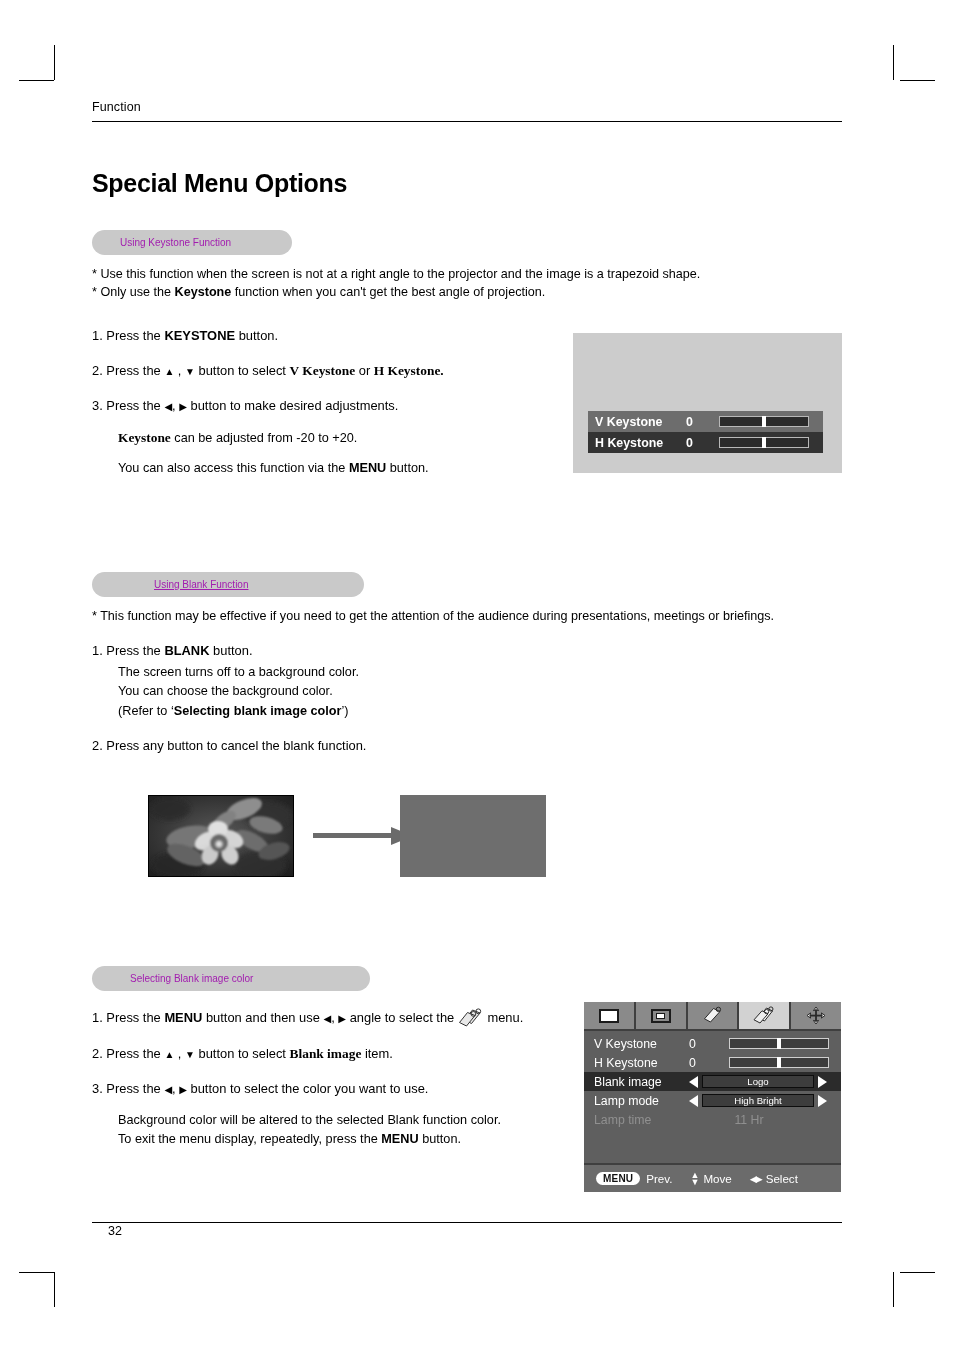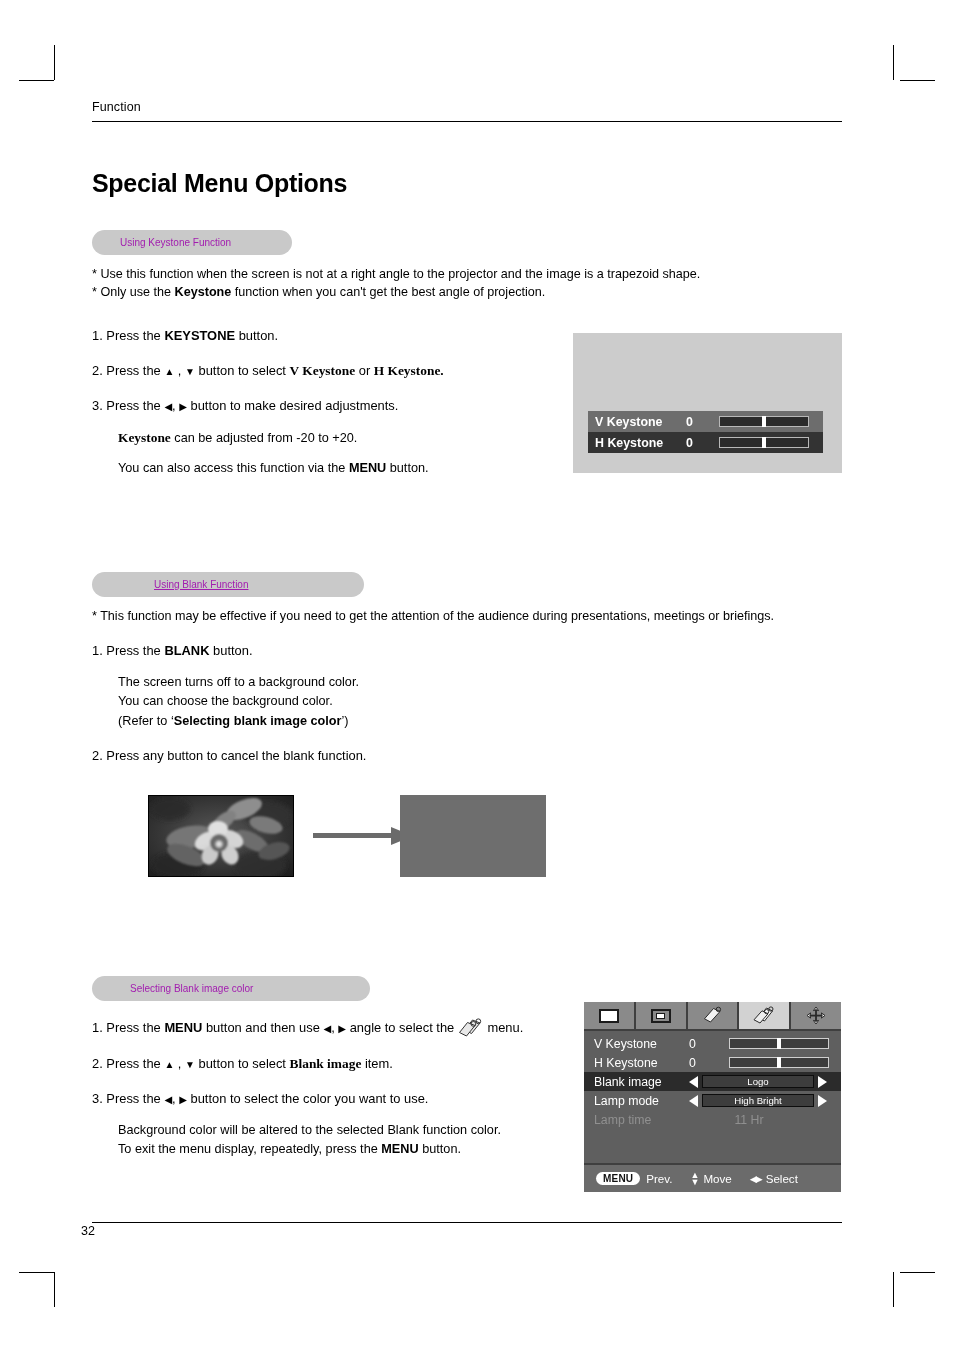--- a/index.html
+++ b/index.html
@@ -269,21 +269,21 @@
     line-height: 7px; font-size: 9px; text-align: center;
   }
   .lrglyph { font-size: 9px; margin-right: 4px; letter-spacing: -1px; }
 
   
   #footer-rule {
     position: absolute; left: 92px; top: 1222px;
     width: 750px; border-bottom: 1.6px solid #000;
   }
   #page-no {
-    position: absolute; left: 81px; top: 1224px;
+    position: absolute; left: 108px; top: 1224px;
     font-size: 12.5px;
   }
 </style>
 </head>
 <body>
 
 <div class="crop crop-v" style="left:54px; top:45px;"></div>
 <div class="crop crop-h" style="left:19px; top:80px;"></div>
 <div class="crop crop-v" style="left:893px; top:45px;"></div>
 <div class="crop crop-h" style="left:900px; top:80px;"></div>
@@ -324,21 +324,21 @@
   <div class="pill sec2-pill" style="margin-top:94px;">
     <span class="pill-inner">Using Blank Function</span>
   </div>
 
   <div class="body-txt star-block">
     <div class="star-line">* This function may be effective if you need to get the attention of the audience during presentations, meetings or briefings.</div>
   </div>
 
   <div class="body-txt" style="margin-top:16px;">
     <div class="step"><span>1. Press the </span><b>BLANK</b><span> button.</span></div>
-    <div class="sub-tight" style="margin-top:14px;">The screen turns off to a background color.</div>
+    <div class="sub-tight" style="margin-top:4px;">The screen turns off to a background color.</div>
     <div class="sub-tight">You can choose the background color.</div>
     <div class="sub-tight"><span>(Refer to ‘</span><b>Selecting blank image color</b><span>’)</span></div>
     <div class="step">2. Press any button to cancel the blank function.</div>
   </div>
 
   <div class="pill sec3-pill" style="margin-top:211px;">
     <span class="pill-inner">Selecting Blank image color</span>
   </div>
 
   <div class="body-txt" style="margin-top:13px;">

